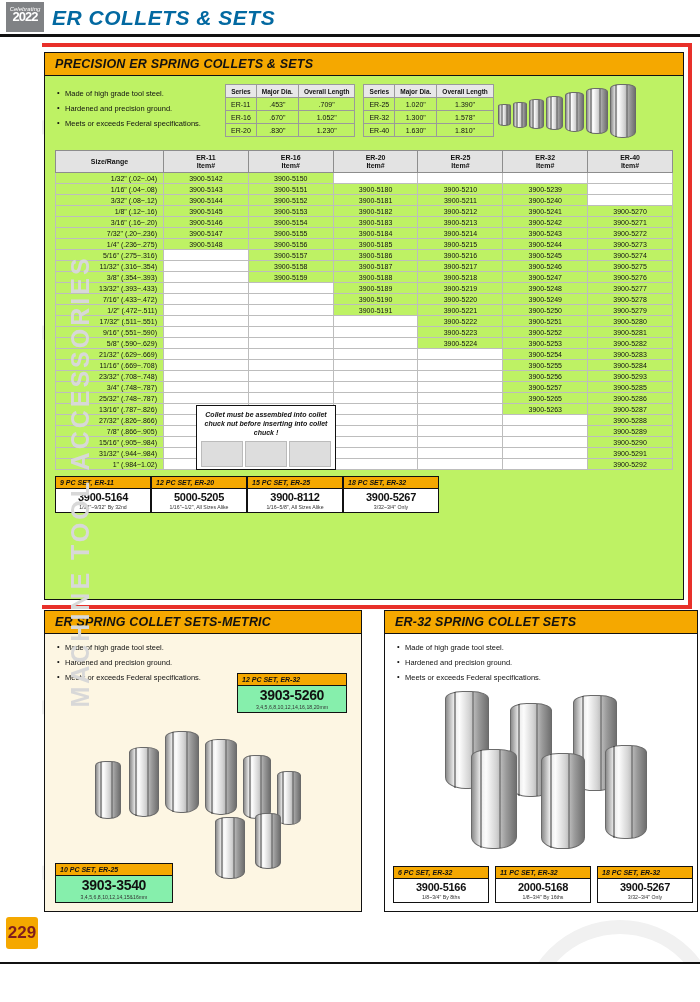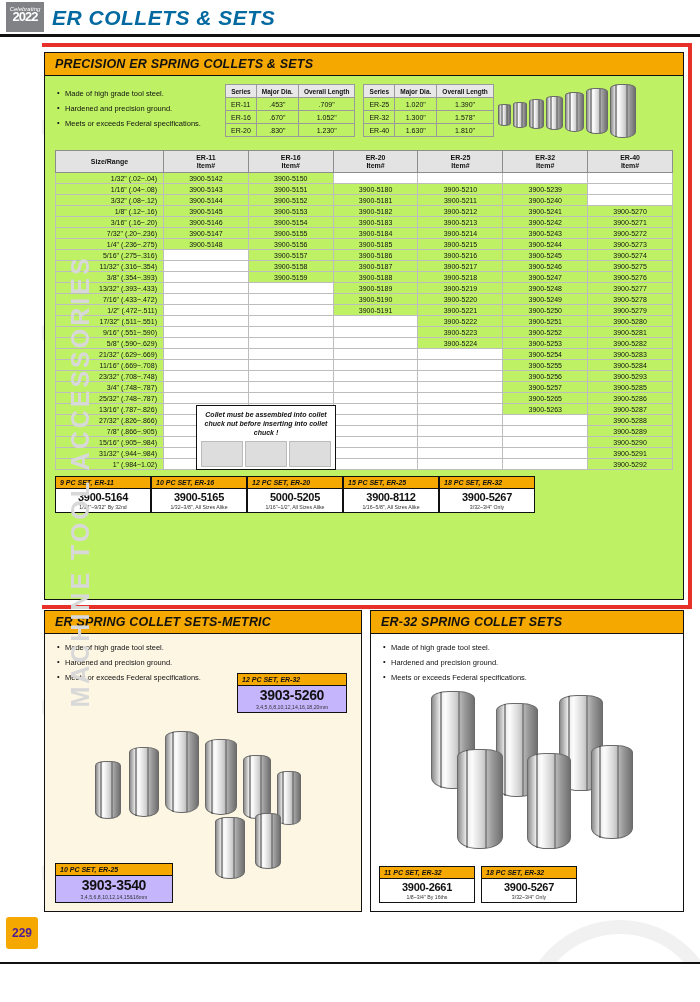--- a/index.html
+++ b/index.html
@@ -84,22 +84,22 @@
     font-size: 25px;
     letter-spacing: 3px;
     color: #d8d8d8;
     font-weight: bold;
   }
   .page-num {
     position: absolute;
     left: 6px; top: 880px;
     width: 32px; height: 32px;
     background: #f5a800;
-    color: #4c1d95;
-    font-size: 12px;
+    color: #7f1d1d;
+    font-size: 17px;
     font-weight: bold;
     text-align: center;
     line-height: 32px;
     border-radius: 3px;
   }
   
   .redbox {
     position: absolute;
     left: 32px; top: 43px;
     width: 660px; height: 566px;
@@ -234,32 +234,32 @@
   .panel2 {
     position: absolute;
     left: 44px; top: 610px;
     width: 318px; height: 302px;
     background: #fdf6e3;
     border: 1px solid #111;
     z-index: 2;
   }
   .panel3 {
     position: absolute;
-    left: 370px; top: 610px;
+    left: 384px; top: 610px;
     width: 314px; height: 302px;
     background: #fff;
     border: 1px solid #111;
     z-index: 2;
   }
   .panel2 .bullets, .panel3 .bullets { font-size: 7.5px; padding-top: 8px; }
   .set-inline {
     position: absolute;
     width: 110px;
     border: 1px solid #111;
-    background: #c4b5fd;
+    background: #86efac;
   }
   .set-inline .t { background: #f5a800; font-size: 7px; font-weight: bold; font-style: italic; padding: 2px 4px; border-bottom: 1px solid #111; }
   .set-inline .n { font-size: 14px; font-weight: bold; text-align: center; padding: 1px 0 0 0; letter-spacing: -0.3px; }
   .set-inline .s { font-size: 5.2px; text-align: center; padding: 1px 0 2px 0; color: #333; }
   .bot-setrow { position: absolute; left: 8px; bottom: 8px; display: flex; gap: 6px; }
   .bot-setrow .setbox { width: 96px; }
   
   .collet {
     position: absolute;
     background: linear-gradient(90deg,#8c8c8c 0%,#e8e8e8 18%,#fcfcfc 32%,#d4d4d4 55%,#9a9a9a 78%,#6f6f6f 100%);
@@ -666,25 +666,20 @@
         </tbody>
     </table>
 
     <div class="setrow" id="setrow">
         <div class="setbox">
           <div class="t">9 PC SET, ER-11</div>
           <div class="n">3900-5164</div>
           <div class="s">1/32"~9/32" By 32nd</div>
         </div>
         <div class="setbox">
-          <div class="t">10 PC SET, ER-16</div>
-          <div class="n">3900-5165</div>
-          <div class="s">1/32~3/8", All Sizes Alike</div>
-        </div>
-        <div class="setbox">
           <div class="t">12 PC SET, ER-20</div>
           <div class="n">5000-5205</div>
           <div class="s">1/16"~1/2", All Sizes Alike</div>
         </div>
         <div class="setbox">
           <div class="t">15 PC SET, ER-25</div>
           <div class="n">3900-8112</div>
           <div class="s">1/16~5/8", All Sizes Alike</div>
         </div>
         <div class="setbox">
@@ -750,22 +745,27 @@
       <div class="collet" style="left:40px;  top:0px;   width:44px; height:98px;"></div>
       <div class="collet" style="left:105px; top:12px;  width:42px; height:94px;"></div>
       <div class="collet" style="left:168px; top:4px;   width:44px; height:96px;"></div>
       <div class="collet" style="left:66px;  top:58px;  width:46px; height:100px;"></div>
       <div class="collet" style="left:136px; top:62px;  width:44px; height:96px;"></div>
       <div class="collet" style="left:200px; top:54px;  width:42px; height:94px;"></div>
     </div>
 
     <div class="bot-setrow" id="panel3-sets">
         <div class="setbox">
+          <div class="t">6 PC SET, ER-32</div>
+          <div class="n">3900-5166</div>
+          <div class="s">1/8~3/4" By 8ths</div>
+        </div>
+        <div class="setbox">
           <div class="t">11 PC SET, ER-32</div>
-          <div class="n">3900-2661</div>
+          <div class="n">2000-5168</div>
           <div class="s">1/8~3/4" By 16ths</div>
         </div>
         <div class="setbox">
           <div class="t">18 PC SET, ER-32</div>
           <div class="n">3900-5267</div>
           <div class="s">3/32~3/4" Only</div>
         </div>
       </div>
   </div>
 

